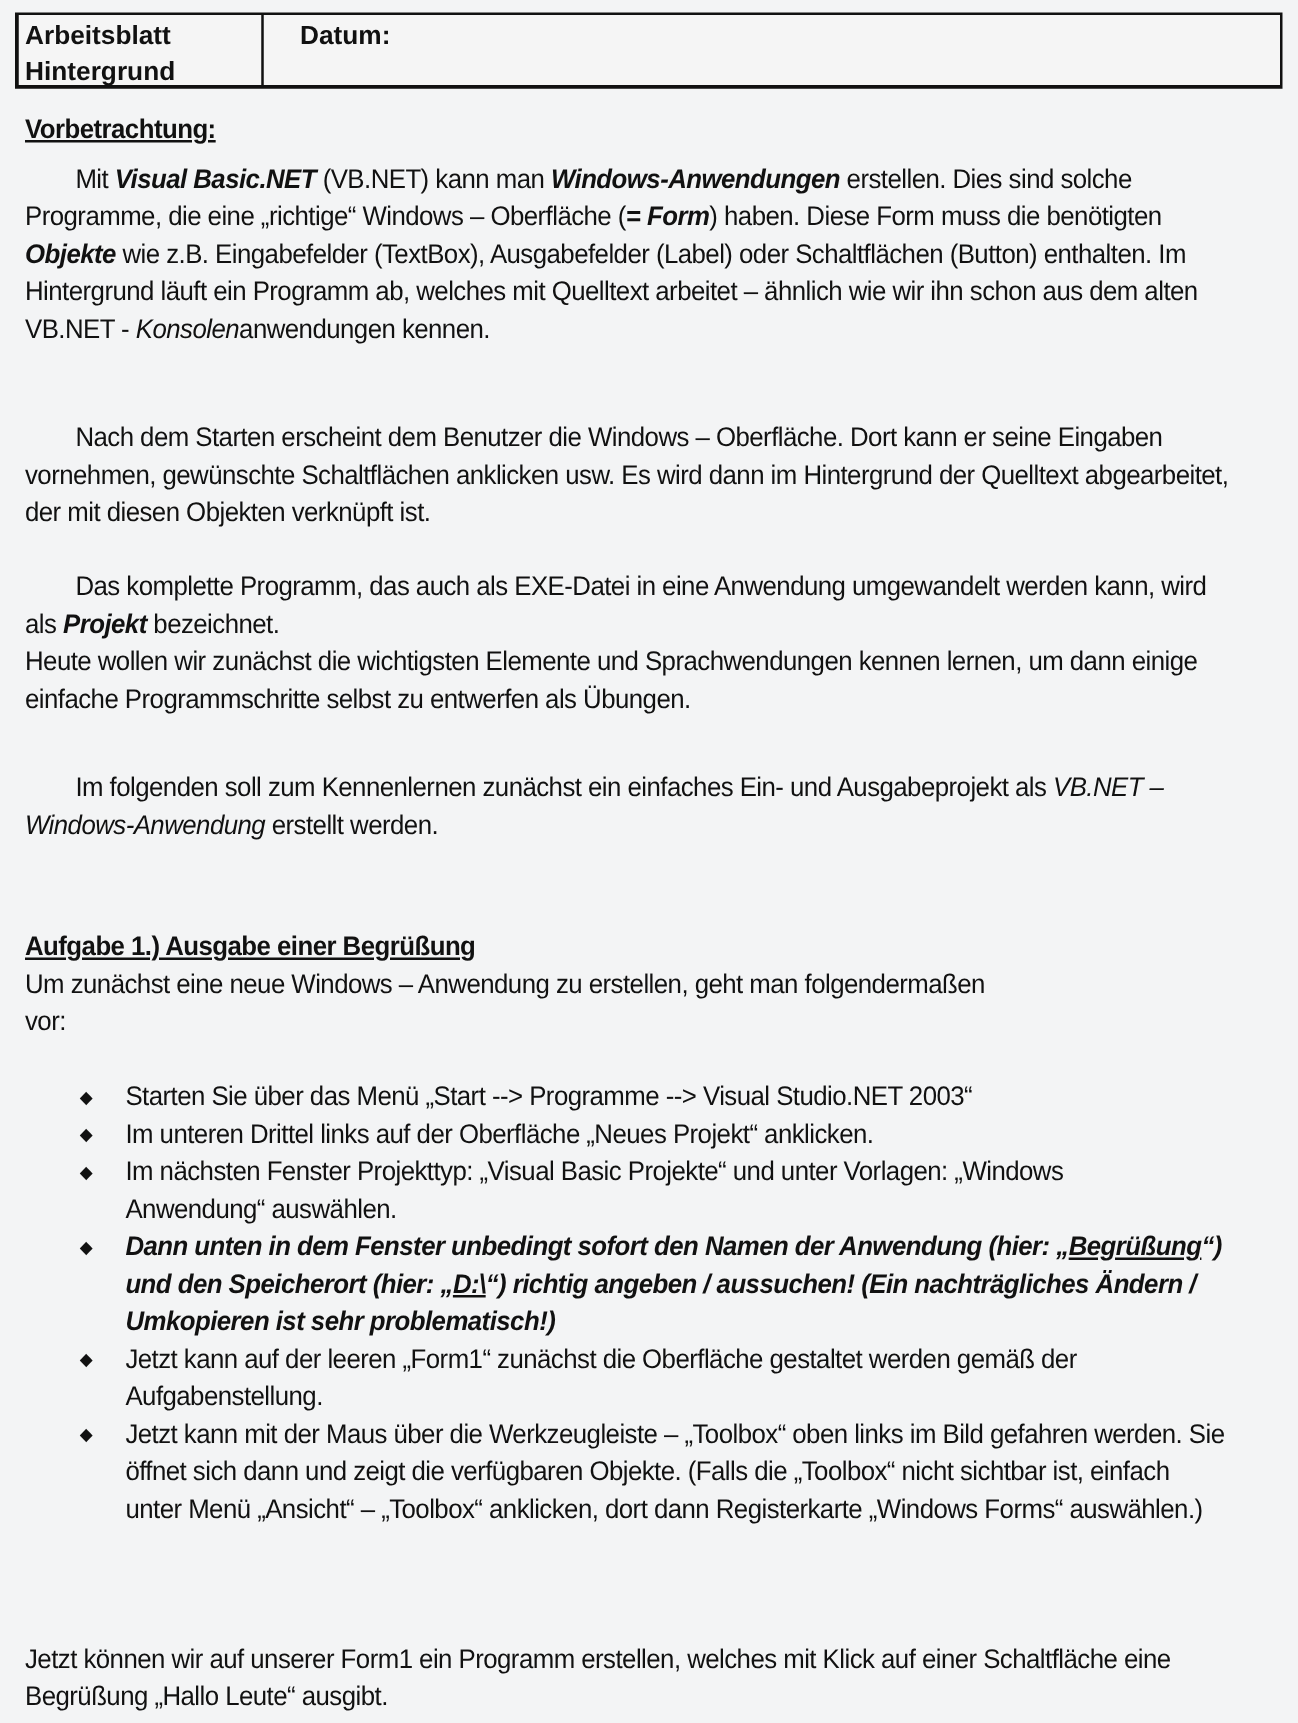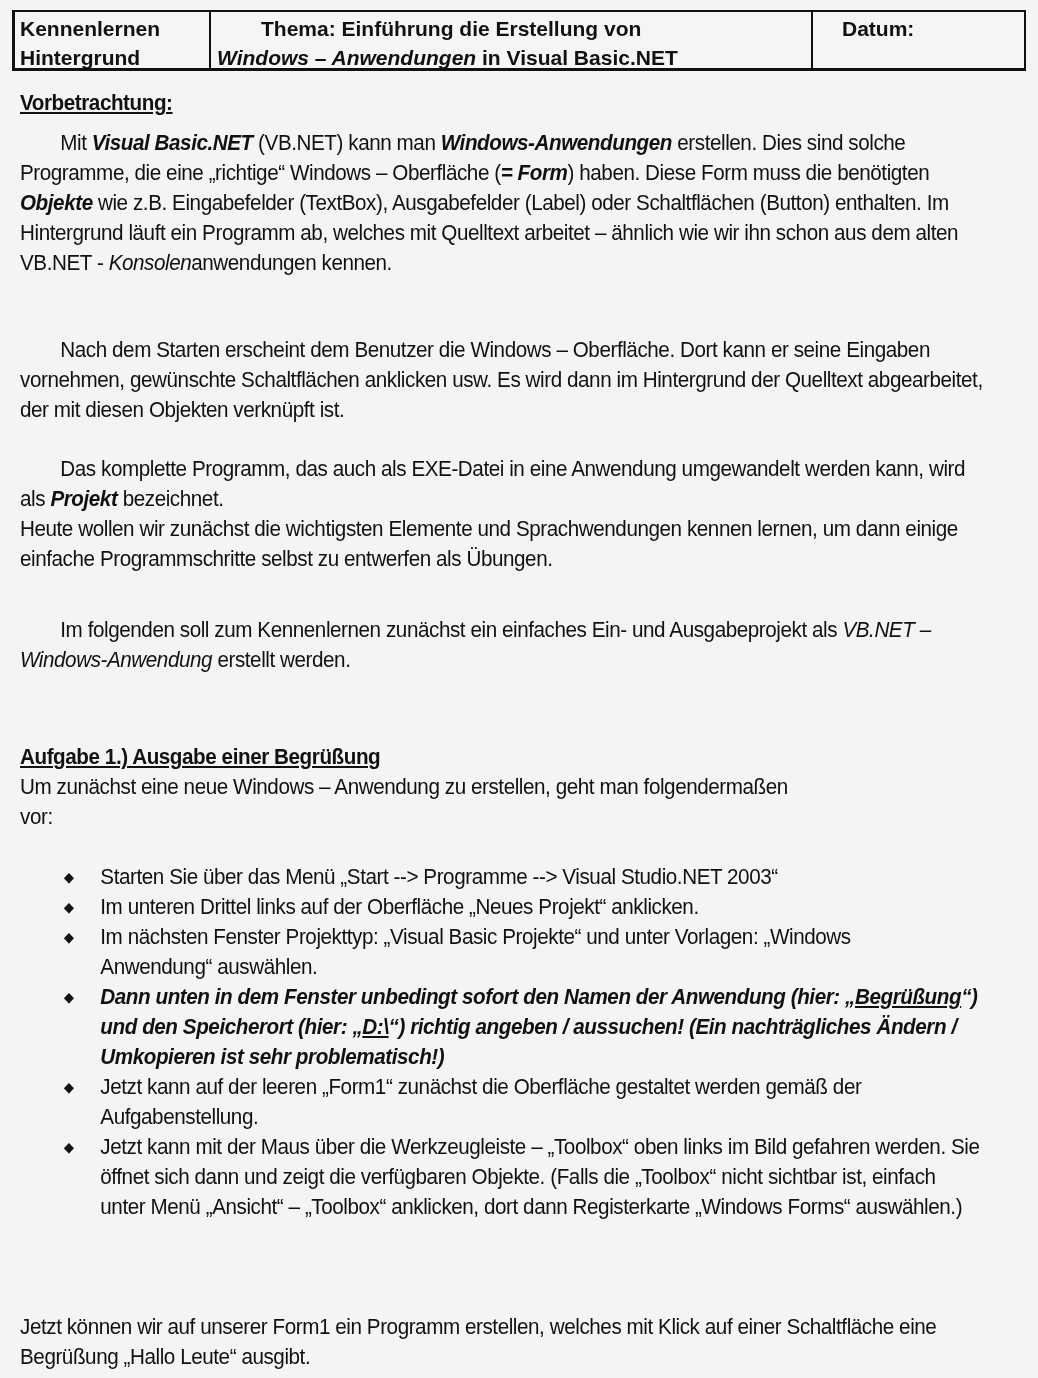--- a/index.html
+++ b/index.html
@@ -37,26 +37,22 @@
   .bullet { width: 38px; flex: none; font-size: 14px; line-height: 30px; padding-left: 4px; }
   .li-body { flex: 1; }
 </style>
 </head>
 <body>
 
 <div class="page">
 
   <div class="header-box">
     <div class="hcell left">
-      <div>Kennenlernen</div>
+      <div>Arbeitsblatt</div>
       <div>Hintergrund</div>
-    </div>
-    <div class="hcell mid">
-      <div class="l1">Thema: Einführung die Erstellung von</div>
-      <div><span class="it">Windows – Anwendungen</span><span> in Visual Basic.NET</span></div>
     </div>
     <div class="hcell right">
       <div>Datum:</div>
     </div>
   </div>
 
   <div class="text heading" style="top:88px;">Vorbetrachtung:</div>
 
   <div class="text" style="top:128px; text-indent:42px;"><span>Mit </span><span class="bi">Visual Basic.NET</span><span> (VB.NET) kann man </span><span class="bi">Windows-Anwendungen</span><span> erstellen. Dies sind solche Programme, die eine „richtige“ Windows – Oberfläche (</span><span class="bi">= Form</span><span>) haben. Diese Form muss die benötigten </span><span class="bi">Objekte</span><span> wie z.B. Eingabefelder (TextBox), Ausgabefelder (Label) oder Schaltflächen (Button) enthalten. Im Hintergrund läuft ein Programm ab, welches mit Quelltext arbeitet – ähnlich wie wir ihn schon aus dem alten VB.NET - </span><span class="it">Konsolen</span><span>anwendungen kennen.</span></div>
 

